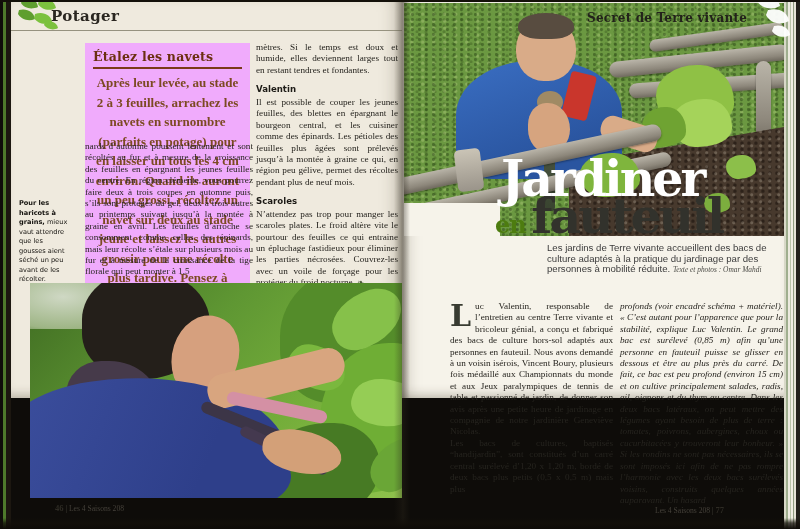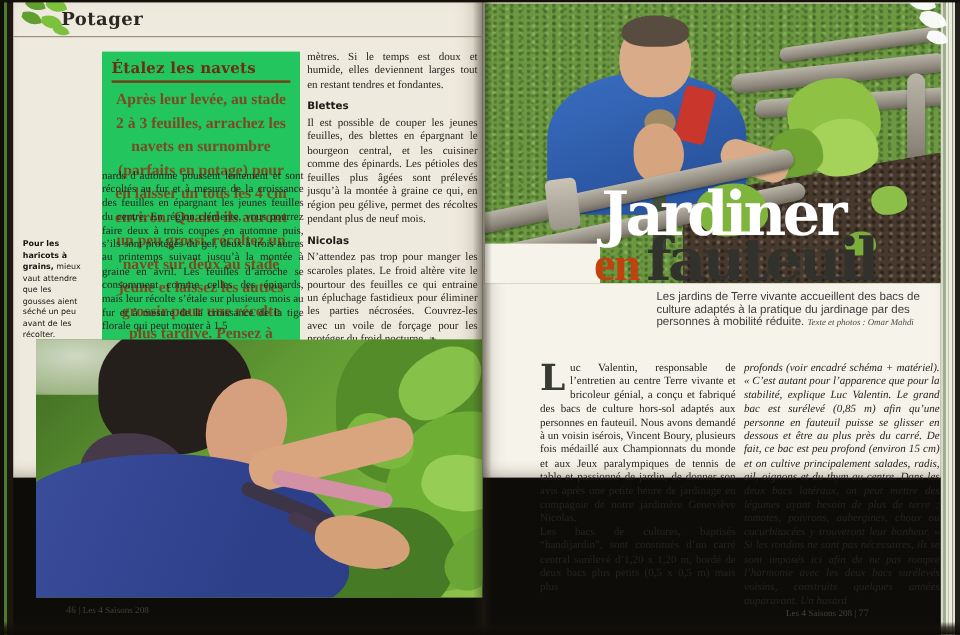--- a/index.html
+++ b/index.html
@@ -18,21 +18,21 @@
   .bottom-strip{position:absolute;left:0;top:518px;width:800px;height:11px;z-index:12;
     background:linear-gradient(to bottom,rgba(20,16,10,0) 0,rgba(20,16,10,.75) 45%,#0e0b07 100%);}
   .spine{position:absolute;left:394px;top:0;width:16px;height:529px;z-index:11;
     background:linear-gradient(to right,rgba(40,35,25,0) 0,rgba(40,35,25,.30) 45%,rgba(40,35,25,.42) 55%,rgba(40,35,25,0) 100%);}
 
   
   .section-label-left{position:absolute;left:40px;top:7px;font-family:"DejaVu Serif",serif;font-weight:bold;
     font-size:15px;color:#2b2721;letter-spacing:.4px;}
   .header-rule{position:absolute;left:0;top:30px;width:391px;height:1px;background:#96927f;}
   .leaf-logo{position:absolute;left:6px;top:-4px;width:46px;height:38px;}
-  .callout{position:absolute;left:74px;top:43px;width:165px;background:#22c55e;padding:6px 8px 7px;box-sizing:border-box;}
+  .callout{position:absolute;left:74px;top:43px;width:165px;background:#f0abfc;padding:6px 8px 7px;box-sizing:border-box;}
   .callout-title{font-family:"DejaVu Serif",serif;font-weight:bold;font-size:12.5px;color:#6b2f10;
     border-bottom:2px solid #7a3a18;padding-bottom:3px;margin-bottom:4px;letter-spacing:.2px;}
   .callout-body{font-family:Liberation Serif, serif;font-weight:bold;font-size:13px;line-height:1.5;color:#7c4a22;text-align:center;}
   .body-text{font-family:"Liberation Serif",serif;font-size:9.2px;line-height:1.24;color:#26241f;text-align:justify;}
   .col1-left{position:absolute;left:74px;top:141px;width:168px;}
   .col2-left{position:absolute;left:245px;top:42px;width:142px;}
   .subhead{font-family:"DejaVu Sans",sans-serif;font-weight:bold;font-size:8.6px;color:#1d1b16;margin:8px 0 2px;}
   .orn{color:#4c5a3a;font-size:8px;}
   .margin-note{position:absolute;left:8px;top:199px;width:50px;font-family:"DejaVu Sans",sans-serif;
     font-size:6.6px;line-height:1.45;color:#15130f;}
@@ -106,21 +106,21 @@
   .tool-knob{left:133px;top:88px;width:26px;height:22px;background:#a08a64;border-radius:50%;}
   .man-hand{left:124px;top:100px;width:42px;height:50px;background:#d6a47f;border-radius:45% 55% 50% 50%;}
   .photo-notch{position:absolute;left:0;top:200px;width:96px;height:33px;background:#f6f3ea;}
   .section-label-right{position:absolute;left:0;top:11px;width:345px;text-align:right;z-index:6;
     font-family:"DejaVu Serif",serif;font-weight:bold;font-size:12px;color:#23221b;letter-spacing:.2px;}
   .corner-leaf{position:absolute;left:336px;top:-6px;width:52px;height:52px;z-index:6;}
   .title-block{position:absolute;left:93px;top:153px;z-index:7;font-family:"DejaVu Serif",serif;font-weight:bold;line-height:1;}
   .title-line1{display:block;margin-left:6px;font-size:49px;letter-spacing:-3px;color:#ffffff;
     transform:scaleY(1.04);transform-origin:top left;}
   .title-line2{display:block;margin-top:-10px;color:#32322c;white-space:nowrap;}
-  .title-en{font-size:40px;letter-spacing:-1px;color:#c2410c;font-family:Liberation Serif, serif;}
+  .title-en{font-size:24px;letter-spacing:-1px;color:#4d7c0f;}
   .title-fauteuil{font-size:49px;letter-spacing:-3px;}
   .standfirst{position:absolute;left:145px;top:243px;width:222px;z-index:6;
     font-family:"Liberation Sans",sans-serif;font-size:9.6px;line-height:1.1;color:#3c3c3c;}
   .byline{font-family:"Liberation Serif",serif;font-style:italic;font-size:7.4px;color:#4a4a45;margin-top:22px;}
   .col1-right{position:absolute;left:48px;top:301px;width:163px;}
   .col2-right{position:absolute;left:218px;top:301px;width:163px;font-style:italic;}
   .dropcap{float:left;font-family:"DejaVu Serif",serif;font-weight:bold;font-size:30px;line-height:25px;
     padding:2px 4px 0 0;color:#383b31;}
   .eyebrow{font-family:"DejaVu Serif",serif;font-weight:bold;font-size:9px;color:#23211c;margin:8px 0 2px;letter-spacing:.2px;}
 </style>
@@ -154,23 +154,23 @@
     </div>
 
     <div class="margin-note">
       <b>Pour les haricots à grains,</b><span> mieux vaut attendre que les gousses aient séché un peu avant de les récolter.</span>
     </div>
 
     <div class="col1-left body-text">nards d’automne poussent lentement et sont récoltés au fur et à mesure de la croissance des feuilles en épargnant les jeunes feuilles du centre. En région clémente, vous pourrez faire deux à trois coupes en automne puis, s’ils sont protégés du gel, deux à trois autres au printemps suivant jusqu’à la montée à graine en avril. Les feuilles d’arroche se consomment comme celles des épinards, mais leur récolte s’étale sur plusieurs mois au fur et à mesure de la croissance de la tige florale qui peut monter à 1,5</div>
 
     <div class="col2-left body-text">
       <p style="margin:0;">mètres. Si le temps est doux et humide, elles deviennent larges tout en restant tendres et fondantes.</p>
-      <div class="subhead">Blettes</div>
+      <div class="subhead">Valentin</div>
       <p style="margin:0;">Il est possible de couper les jeunes feuilles, des blettes en épargnant le bourgeon central, et les cuisiner comme des épinards. Les pétioles des feuilles plus âgées sont prélevés jusqu’à la montée à graine ce qui, en région peu gélive, permet des récoltes pendant plus de neuf mois.</p>
-      <div class="subhead">Nicolas</div>
+      <div class="subhead">Scaroles</div>
       <p style="margin:0;"><span>N’attendez pas trop pour manger les scaroles plates. Le froid altère vite le pourtour des feuilles ce qui entraine un épluchage fastidieux pour éliminer les parties nécrosées. Couvrez-les avec un voile de forçage pour les protéger du froid nocturne.</span> <span class="orn">❧</span></p>
     </div>
 
     <div class="photo-left">
       <div class="pl-shape pl-sky"></div>
       <div class="pl-shape pl-leaf pl-foliage1"></div>
       <div class="pl-shape pl-leaf pl-foliage2"></div>
       <div class="pl-shape pl-leaf pl-foliage3"></div>
       <div class="pl-shape pl-umbrella"></div>
       <div class="pl-shape pl-leaf pl-leafbig1"></div>
@@ -217,20 +217,21 @@
       <div class="pr-shape tool-shaft"></div>
       <div class="pr-shape tool-knob"></div>
       <div class="pr-shape man-hand"></div>
       <div class="pr-shape log log1"></div>
       <div class="pr-shape log log2"></div>
       <div class="pr-shape post"></div>
       <div class="pr-shape lettuce let4"></div>
       <div class="photo-notch"></div>
     </div>
 
+    <div class="section-label-right">Secret de Terre vivante</div>
 
     <svg class="corner-leaf" viewBox="0 0 52 52">
       <g fill="#ffffff" opacity="0.95">
         <path d="M20 2 C30 -2 40 3 42 12 C33 17 23 14 19 7 Z"></path>
         <path d="M30 16 C40 13 50 18 51 27 C42 32 32 29 28 21 Z"></path>
         <path d="M36 32 C44 30 51 34 52 41 C45 45 37 42 34 37 Z"></path>
       </g>
     </svg>
 
     <div class="title-block">

